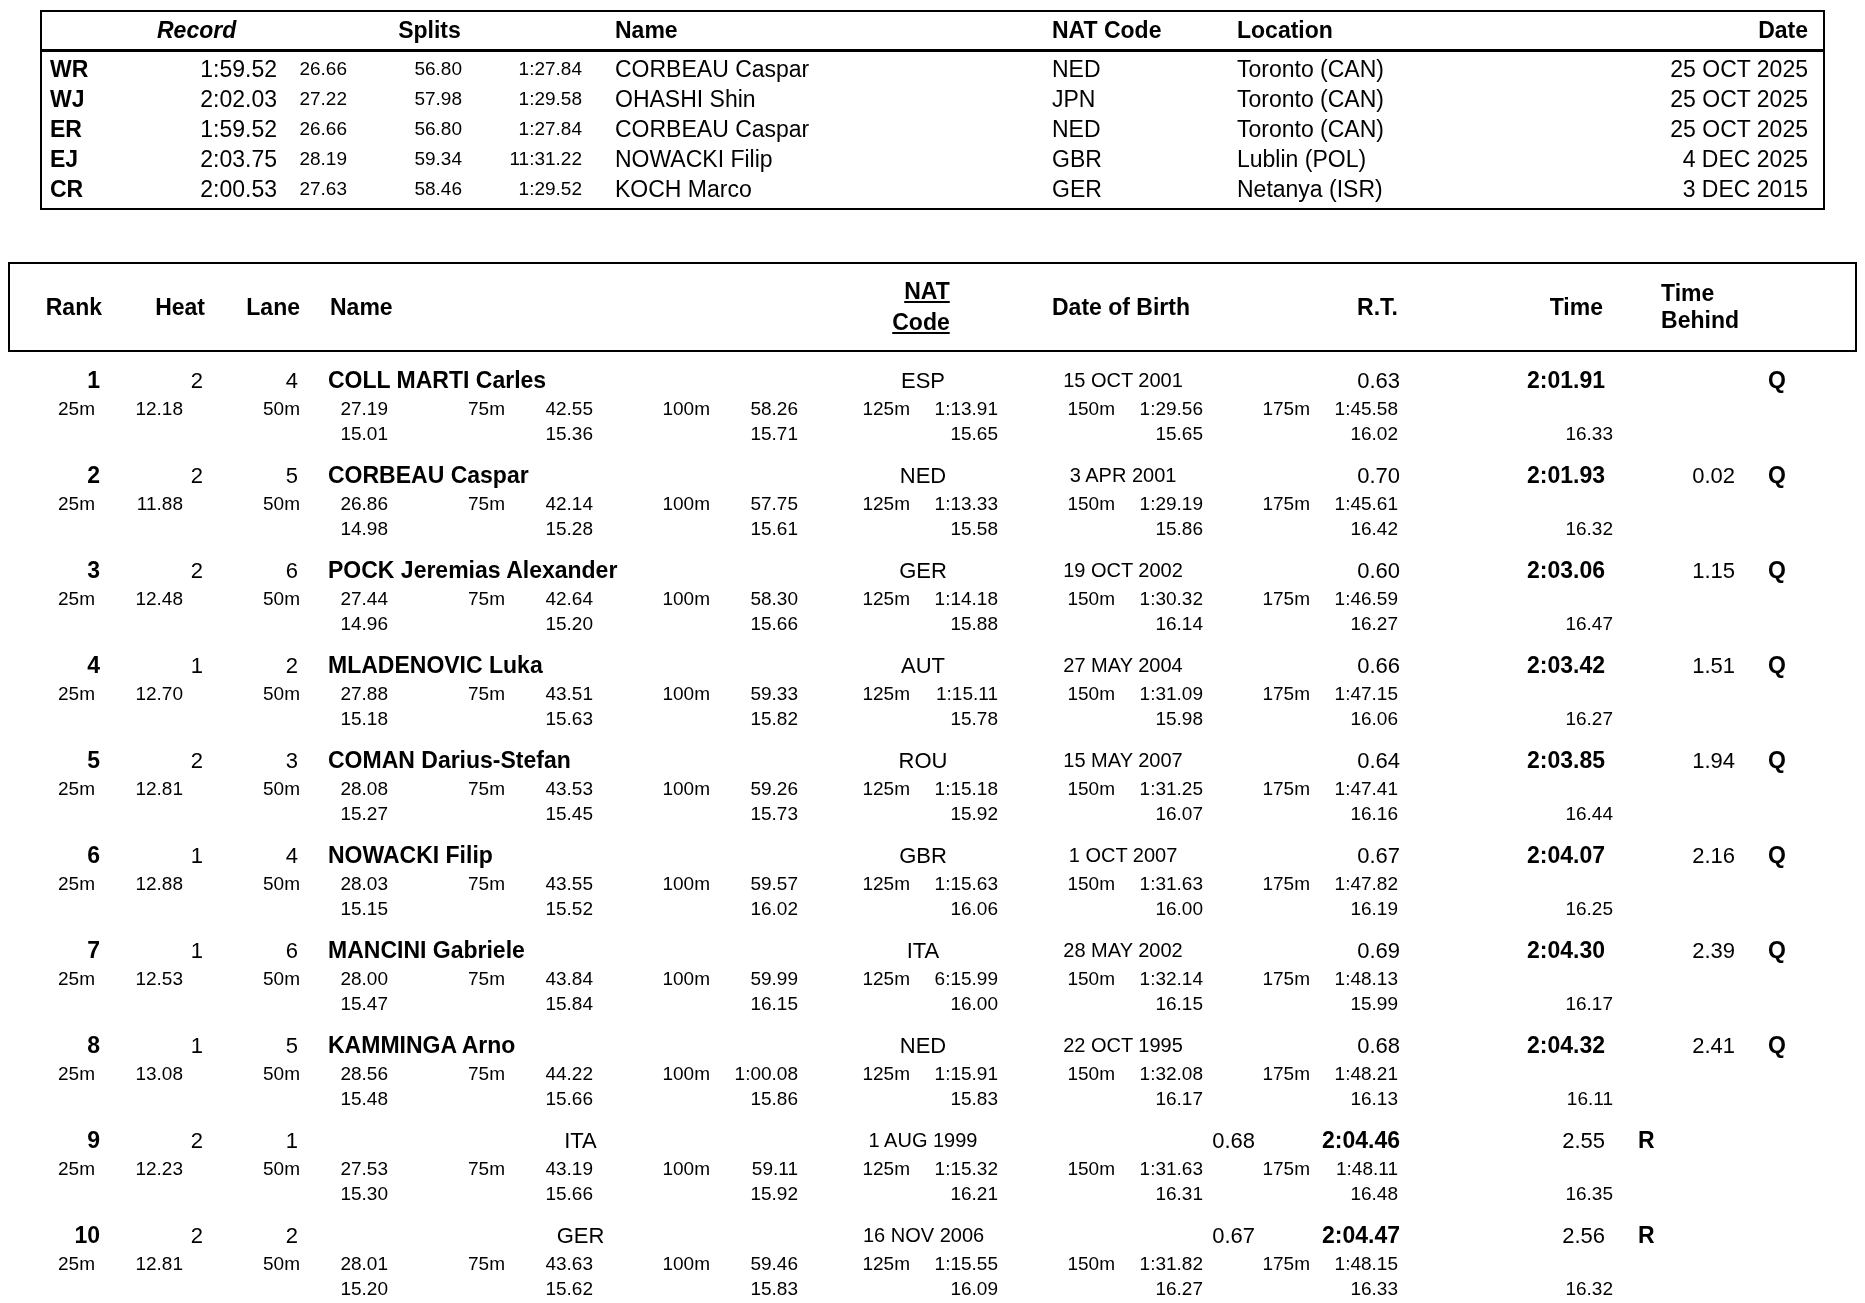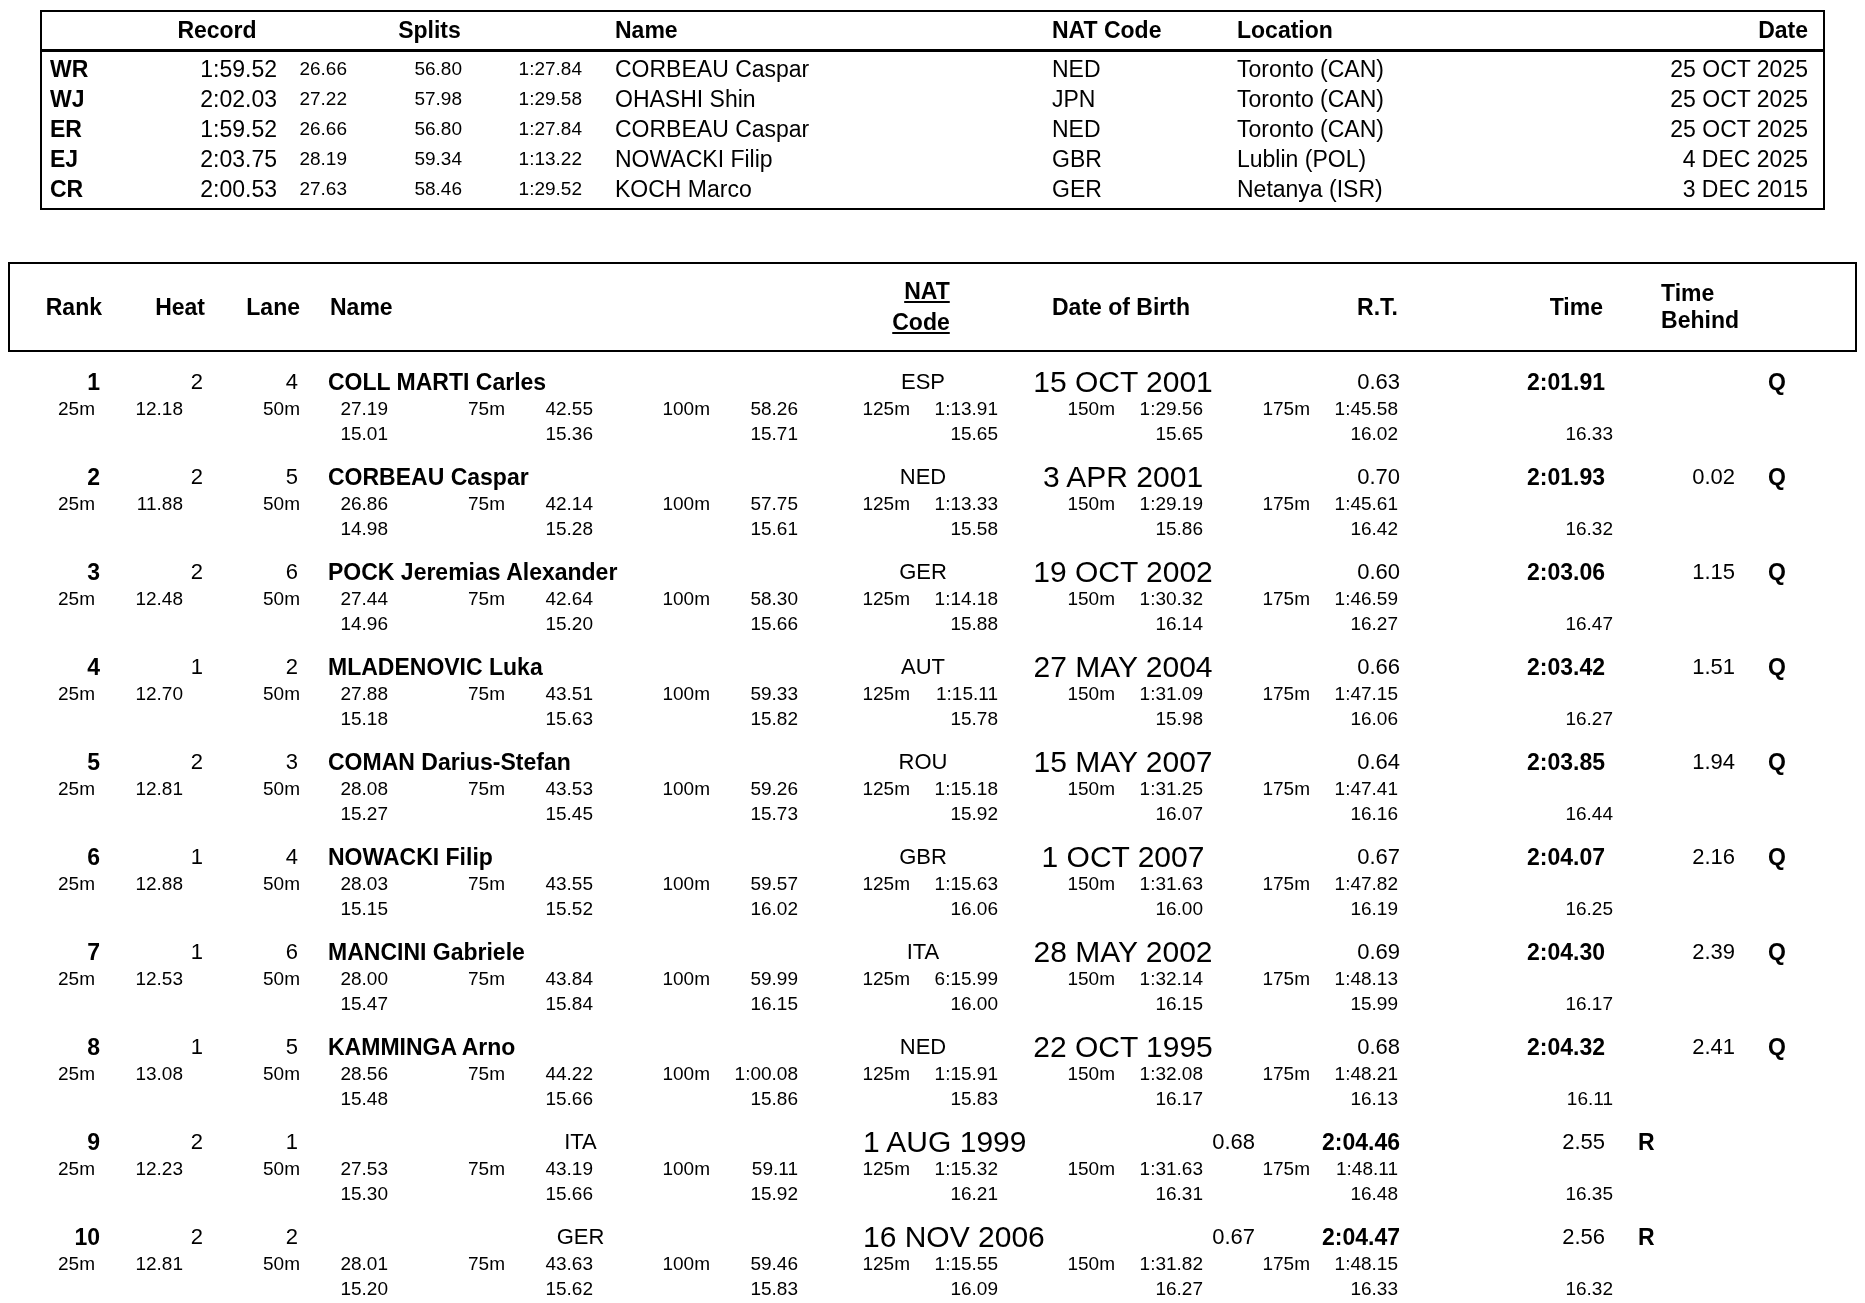--- a/index.html
+++ b/index.html
@@ -18,21 +18,21 @@
     display:grid;
     grid-template-columns:85px 150px 70px 115px 120px 470px 185px 285px 1fr;
     align-items:center;
   }
   .rec-head { height:37px; border-bottom:3px solid #000; font-weight:bold; font-size:23px; }
   .rec-row  { height:30px; font-size:23px; }
   .rec-body { padding:2px 0 4px 0; }
   .c-code    { padding-left:8px; font-weight:bold; }
   .c-rectime { text-align:right; }
   .c-split   { text-align:right; font-size:19px; }
-  .h-record  { text-align:center; padding-left:30px; }
+  .h-record  { text-align:left; padding-left:30px;font-style:italic; }
   .h-splits  { grid-column:3 / span 3; text-align:center; }
   .c-name    { padding-left:33px; white-space:nowrap; }
   .c-nat     { white-space:nowrap; }
   .c-loc     { white-space:nowrap; }
   .c-date    { text-align:right; padding-right:15px; white-space:nowrap; }
 
   
   .results { position:absolute; left:8px; top:262px; width:1849px; }
   .res-grid {
     display:grid;
@@ -55,21 +55,21 @@
   .h-behind { display:flex; justify-content:flex-end; padding-right:2px; }
 
   .res-body { padding-top:13px; }
   .res-block { margin-bottom:14px; }
   .res-main { height:31px; font-size:23px; }
   .rc-rank   { text-align:right; padding-right:8px; font-weight:bold; }
   .rc-heat   { text-align:right; font-size:22px; }
   .rc-lane   { text-align:right; font-size:22px; }
   .rc-name   { padding-left:30px; font-weight:bold; white-space:nowrap; }
   .rc-nat    { text-align:center; font-size:22px; }
-  .rc-dob    { text-align:center; font-size:30px; white-space:nowrap; }
+  .rc-dob    { text-align:center; font-size:20px; white-space:nowrap; }
   .rc-rt     { text-align:right; padding-right:8px; font-size:22px; }
   .rc-time   { text-align:right; padding-right:8px; font-weight:bold; }
   .rc-behind { text-align:right; padding-right:8px; font-size:22px; }
   .rc-qual   { padding-left:25px; font-weight:bold; }
 
   .sp-grid {
     display:grid;
     grid-template-columns:175px 205px 205px 205px 200px 205px 195px 215px 1fr;
     align-items:center; font-size:19px; height:25px;
   }
@@ -124,21 +124,21 @@
     <span class="c-nat">NED</span>
     <span class="c-loc">Toronto (CAN)</span>
     <span class="c-date">25 OCT 2025</span>
   </div>
 
   <div class="rec-grid rec-row">
     <span class="c-code">EJ</span>
     <span class="c-rectime">2:03.75</span>
     <span class="c-split">28.19</span>
     <span class="c-split">59.34</span>
-    <span class="c-split">1:13.22</span>
+    <span class="c-split">11:31.22</span>
     <span class="c-name">NOWACKI Filip</span>
     <span class="c-nat">GBR</span>
     <span class="c-loc">Lublin (POL)</span>
     <span class="c-date">4 DEC 2025</span>
   </div>
 
   <div class="rec-grid rec-row">
     <span class="c-code">CR</span>
     <span class="c-rectime">2:00.53</span>
     <span class="c-split">27.63</span>

